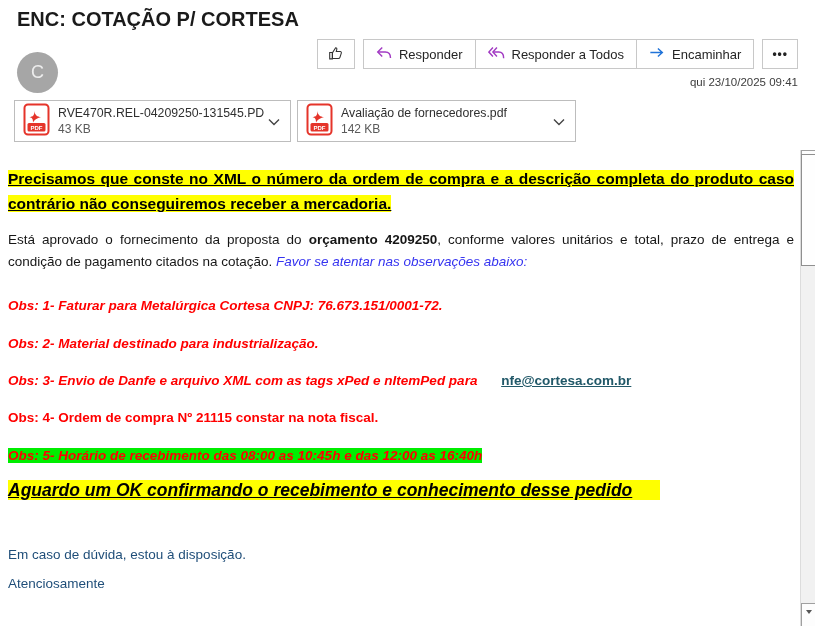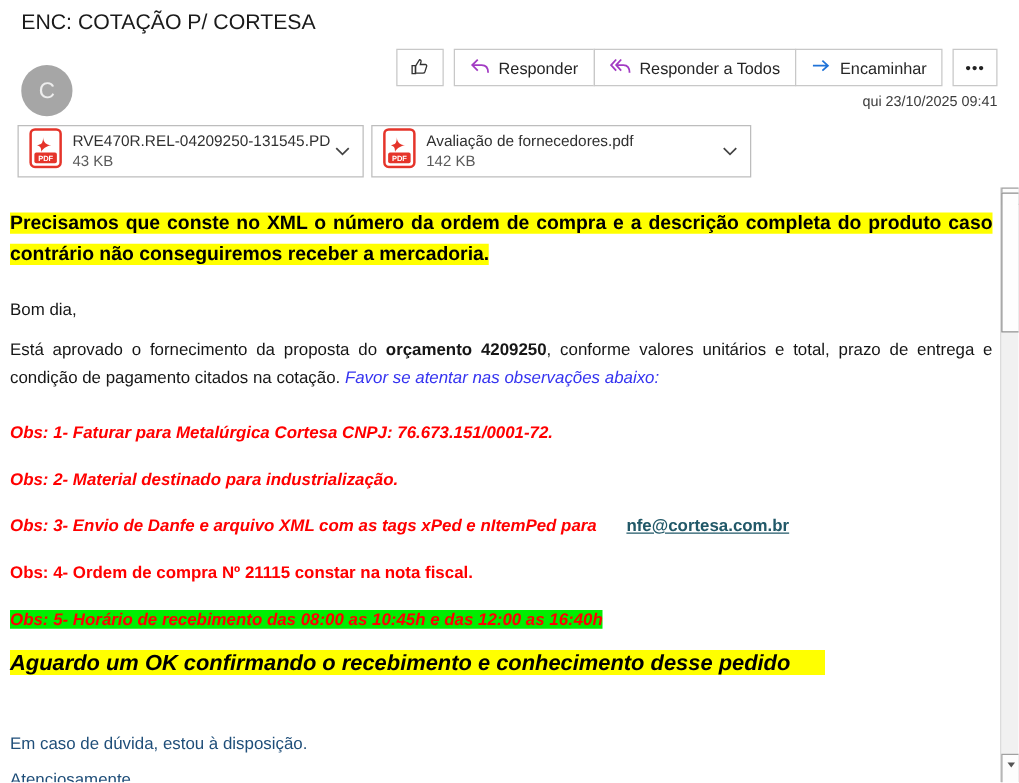--- a/index.html
+++ b/index.html
@@ -1,21 +1,21 @@
 <!DOCTYPE html>
 <html><head>
 <meta charset="utf-8">
 <style>
   * { box-sizing: border-box; margin: 0; padding: 0; }
   html, body { width: 815px; height: 626px; overflow: hidden; background: #fff;
     font-family: "Liberation Sans", sans-serif; }
   .page { position: relative; width: 815px; height: 626px; background: #fff; overflow: hidden; }
 
   
-  .subject { position: absolute; left: 17px; top: 8px; font-size: 17px; font-weight: 400; color: #1a1a1a; }
+  .subject { position: absolute; left: 17px; top: 8px; font-size: 20px; font-weight: 700; color: #1a1a1a; }
   .avatar { position: absolute; left: 17px; top: 52px; width: 41px; height: 41px; border-radius: 50%;
     background: #a6a6a6; color: #ededed; font-size: 18px; display: flex; align-items: center; justify-content: center; }
   .sender-block { position: absolute; left: 76px; top: 52px; }
   .sender-email { font-size: 15px; color: #252525; }
   .to-line { margin-top: 4px; font-size: 12px; color: #595959; }
   .to-line .to-label { margin-right: 10px; color: #6b6b6b; }
 
   .actions { position: absolute; top: 39px; right: 17px; display: flex; align-items: stretch; height: 30px; padding-left: 37px; }
   .btn { display: flex; align-items: center; gap: 7px; background: #fff; border: 1px solid #c8c8c8;
     padding: 0 12px; font-size: 13px; color: #252525; cursor: pointer; white-space: nowrap; }
@@ -23,30 +23,30 @@
   .btn.grouped { margin-left: -1px; }
   .gap { width: 8px; }
   .more-dots { font-size: 12px; letter-spacing: 1px; color: #222; font-weight: bold; }
   .timestamp { position: absolute; top: 76px; right: 17px; font-size: 11.5px; color: #3c3c3c; }
 
   
   .attachments { position: absolute; left: 14px; top: 100px; display: flex; gap: 6px; }
   .att-card { display: flex; align-items: center; background: #fff; border: 1px solid #bdbdbd;
     height: 42px; padding: 0 6px 0 8px; cursor: pointer; }
   .att-card.c1 { width: 277px; }
-  .att-card.c2 { width: 304px; }
+  .att-card.c2 { width: 279px; }
   .att-icon { flex: 0 0 auto; margin-right: 8px; }
   .att-text { flex: 1 1 auto; overflow: hidden; }
   .att-name { font-size: 12.3px; color: #303030; white-space: nowrap; overflow: hidden; }
   .att-size { font-size: 12px; color: #5a5a5a; margin-top: 2px; }
   .att-chevron { flex: 0 0 auto; padding: 4px 4px; cursor: pointer; }
 
   
   .message { position: absolute; left: 0; right: 15px; top: 150px; bottom: 0; padding: 16px 6px 0 8px; overflow: hidden; }
-  .hl-yellow { background: #ffff00; }
+  .hl-yellow { background: #ffff00; text-decoration: underline; }
   .hl-green { background: #00ee00; }
   .alert { font-size: 15.5px; font-weight: bold; color: #000; line-height: 25px; text-align: justify; }
   .greeting { margin-top: 24px; font-size: 13.5px; color: #161616; line-height: 16px; }
   .approval { margin-top: 13px; font-size: 13.5px; color: #161616; line-height: 21.5px; text-align: justify; }
   .approval b { font-weight: bold; }
   .note-blue { color: #3533f0; font-style: italic; }
   .obs { font-size: 13.5px; font-weight: bold; color: #ff0000; line-height: 17px; }
   .obs.italic { font-style: italic; }
   .obs.o1 { margin-top: 25px; }
   .obs.o2 { margin-top: 21px; }
@@ -167,21 +167,20 @@
         <svg width="12" height="8" viewBox="0 0 12 8">
             <path d="M1 1.5 l5 5 5-5" fill="none" stroke="#444" stroke-width="1.4"></path>
           </svg>
       </span>
     </div>
   </div>
 
   <div class="message">
     <p class="alert"><span class="hl-yellow">Precisamos que conste no XML o número da ordem de compra e a descrição completa do produto caso contrário não conseguiremos receber a mercadoria.</span></p>
 
-    <p class="greeting">Bom dia,</p>
 
     <p class="approval"><span>Está aprovado o fornecimento da proposta do </span><b>orçamento 4209250</b><span>, conforme valores unitários e total, prazo de entrega e condição de pagamento citados na cotação. </span><span class="note-blue">Favor se atentar nas observações abaixo:</span></p>
 
     <p class="obs italic o1">Obs: 1- Faturar para Metalúrgica Cortesa CNPJ: 76.673.151/0001-72.</p>
     <p class="obs italic o2">Obs: 2- Material destinado para industrialização.</p>
     <p class="obs italic o3"><span>Obs: 3- Envio de Danfe e arquivo XML com as tags xPed e nItemPed para </span><a class="mail-link">nfe@cortesa.com.br</a></p>
     <p class="obs o4">Obs: 4- Ordem de compra Nº 21115 constar na nota fiscal.</p>
     <p class="obs italic o5"><span class="hl-green">Obs: 5- Horário de recebimento das 08:00 as 10:45h e das 12:00 as 16:40h</span></p>
 
     <p class="confirm"><span class="hl-yellow">Aguardo um OK confirmando o recebimento e conhecimento desse pedido</span></p>

